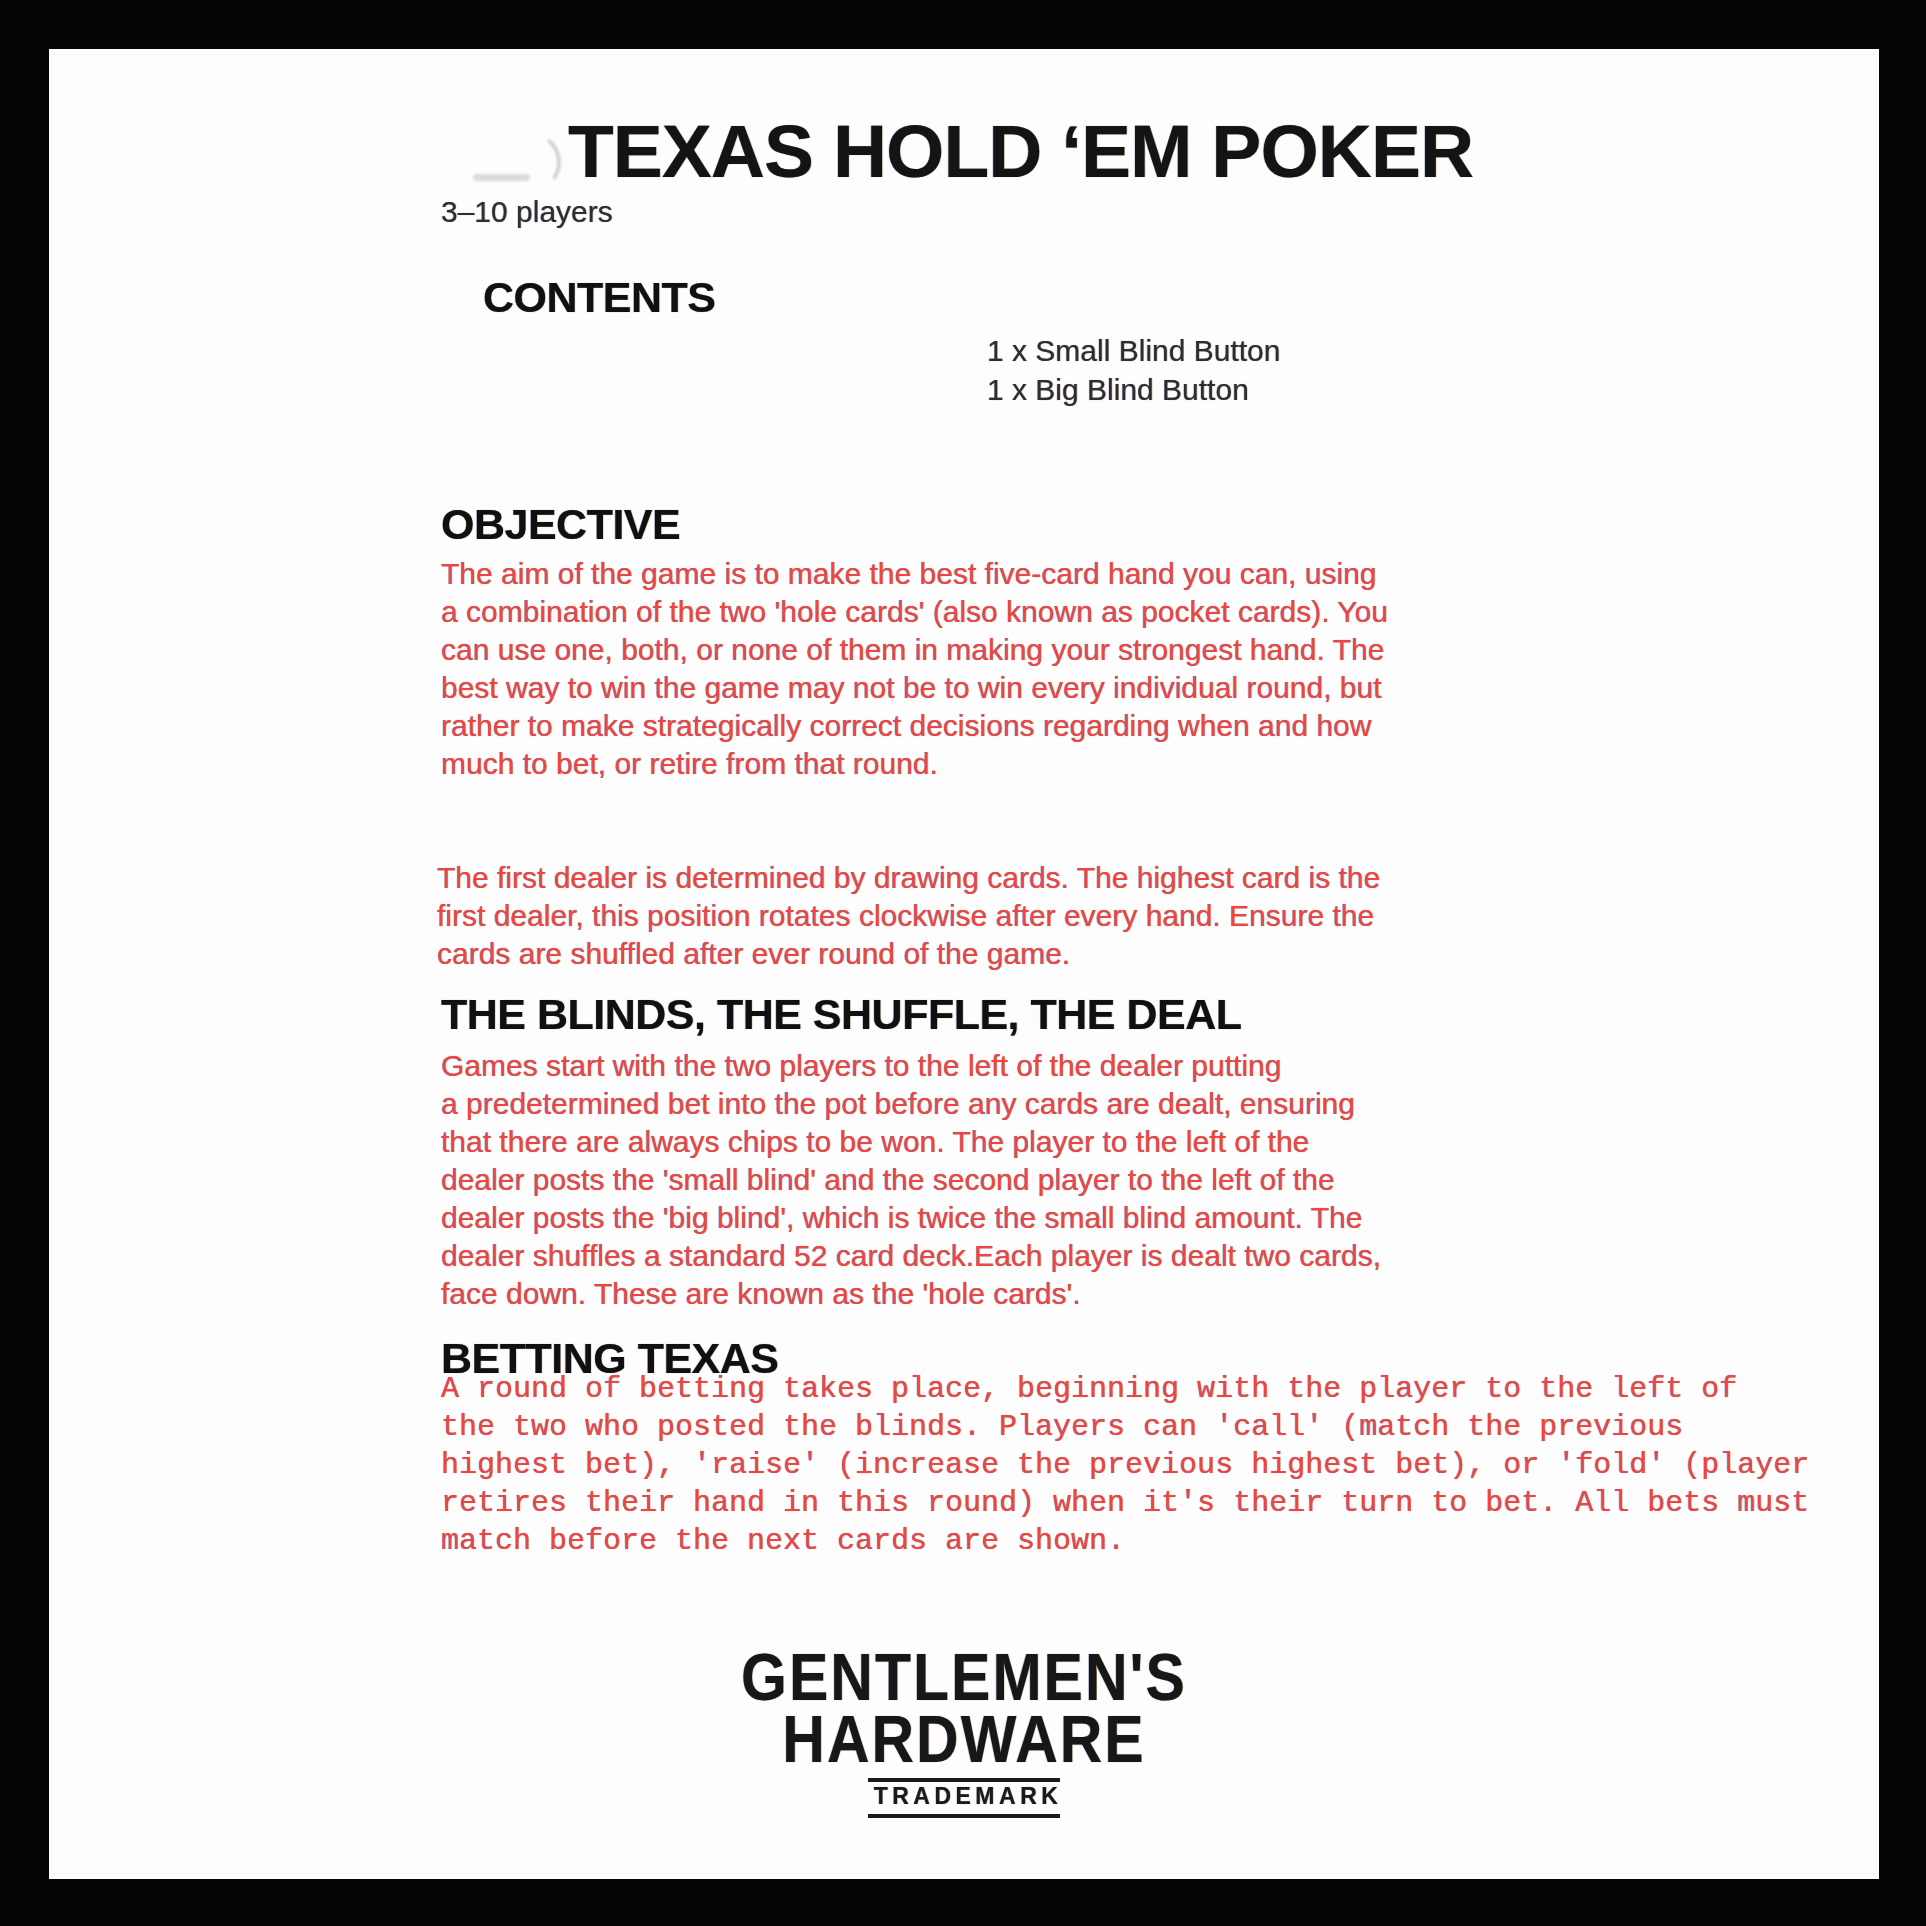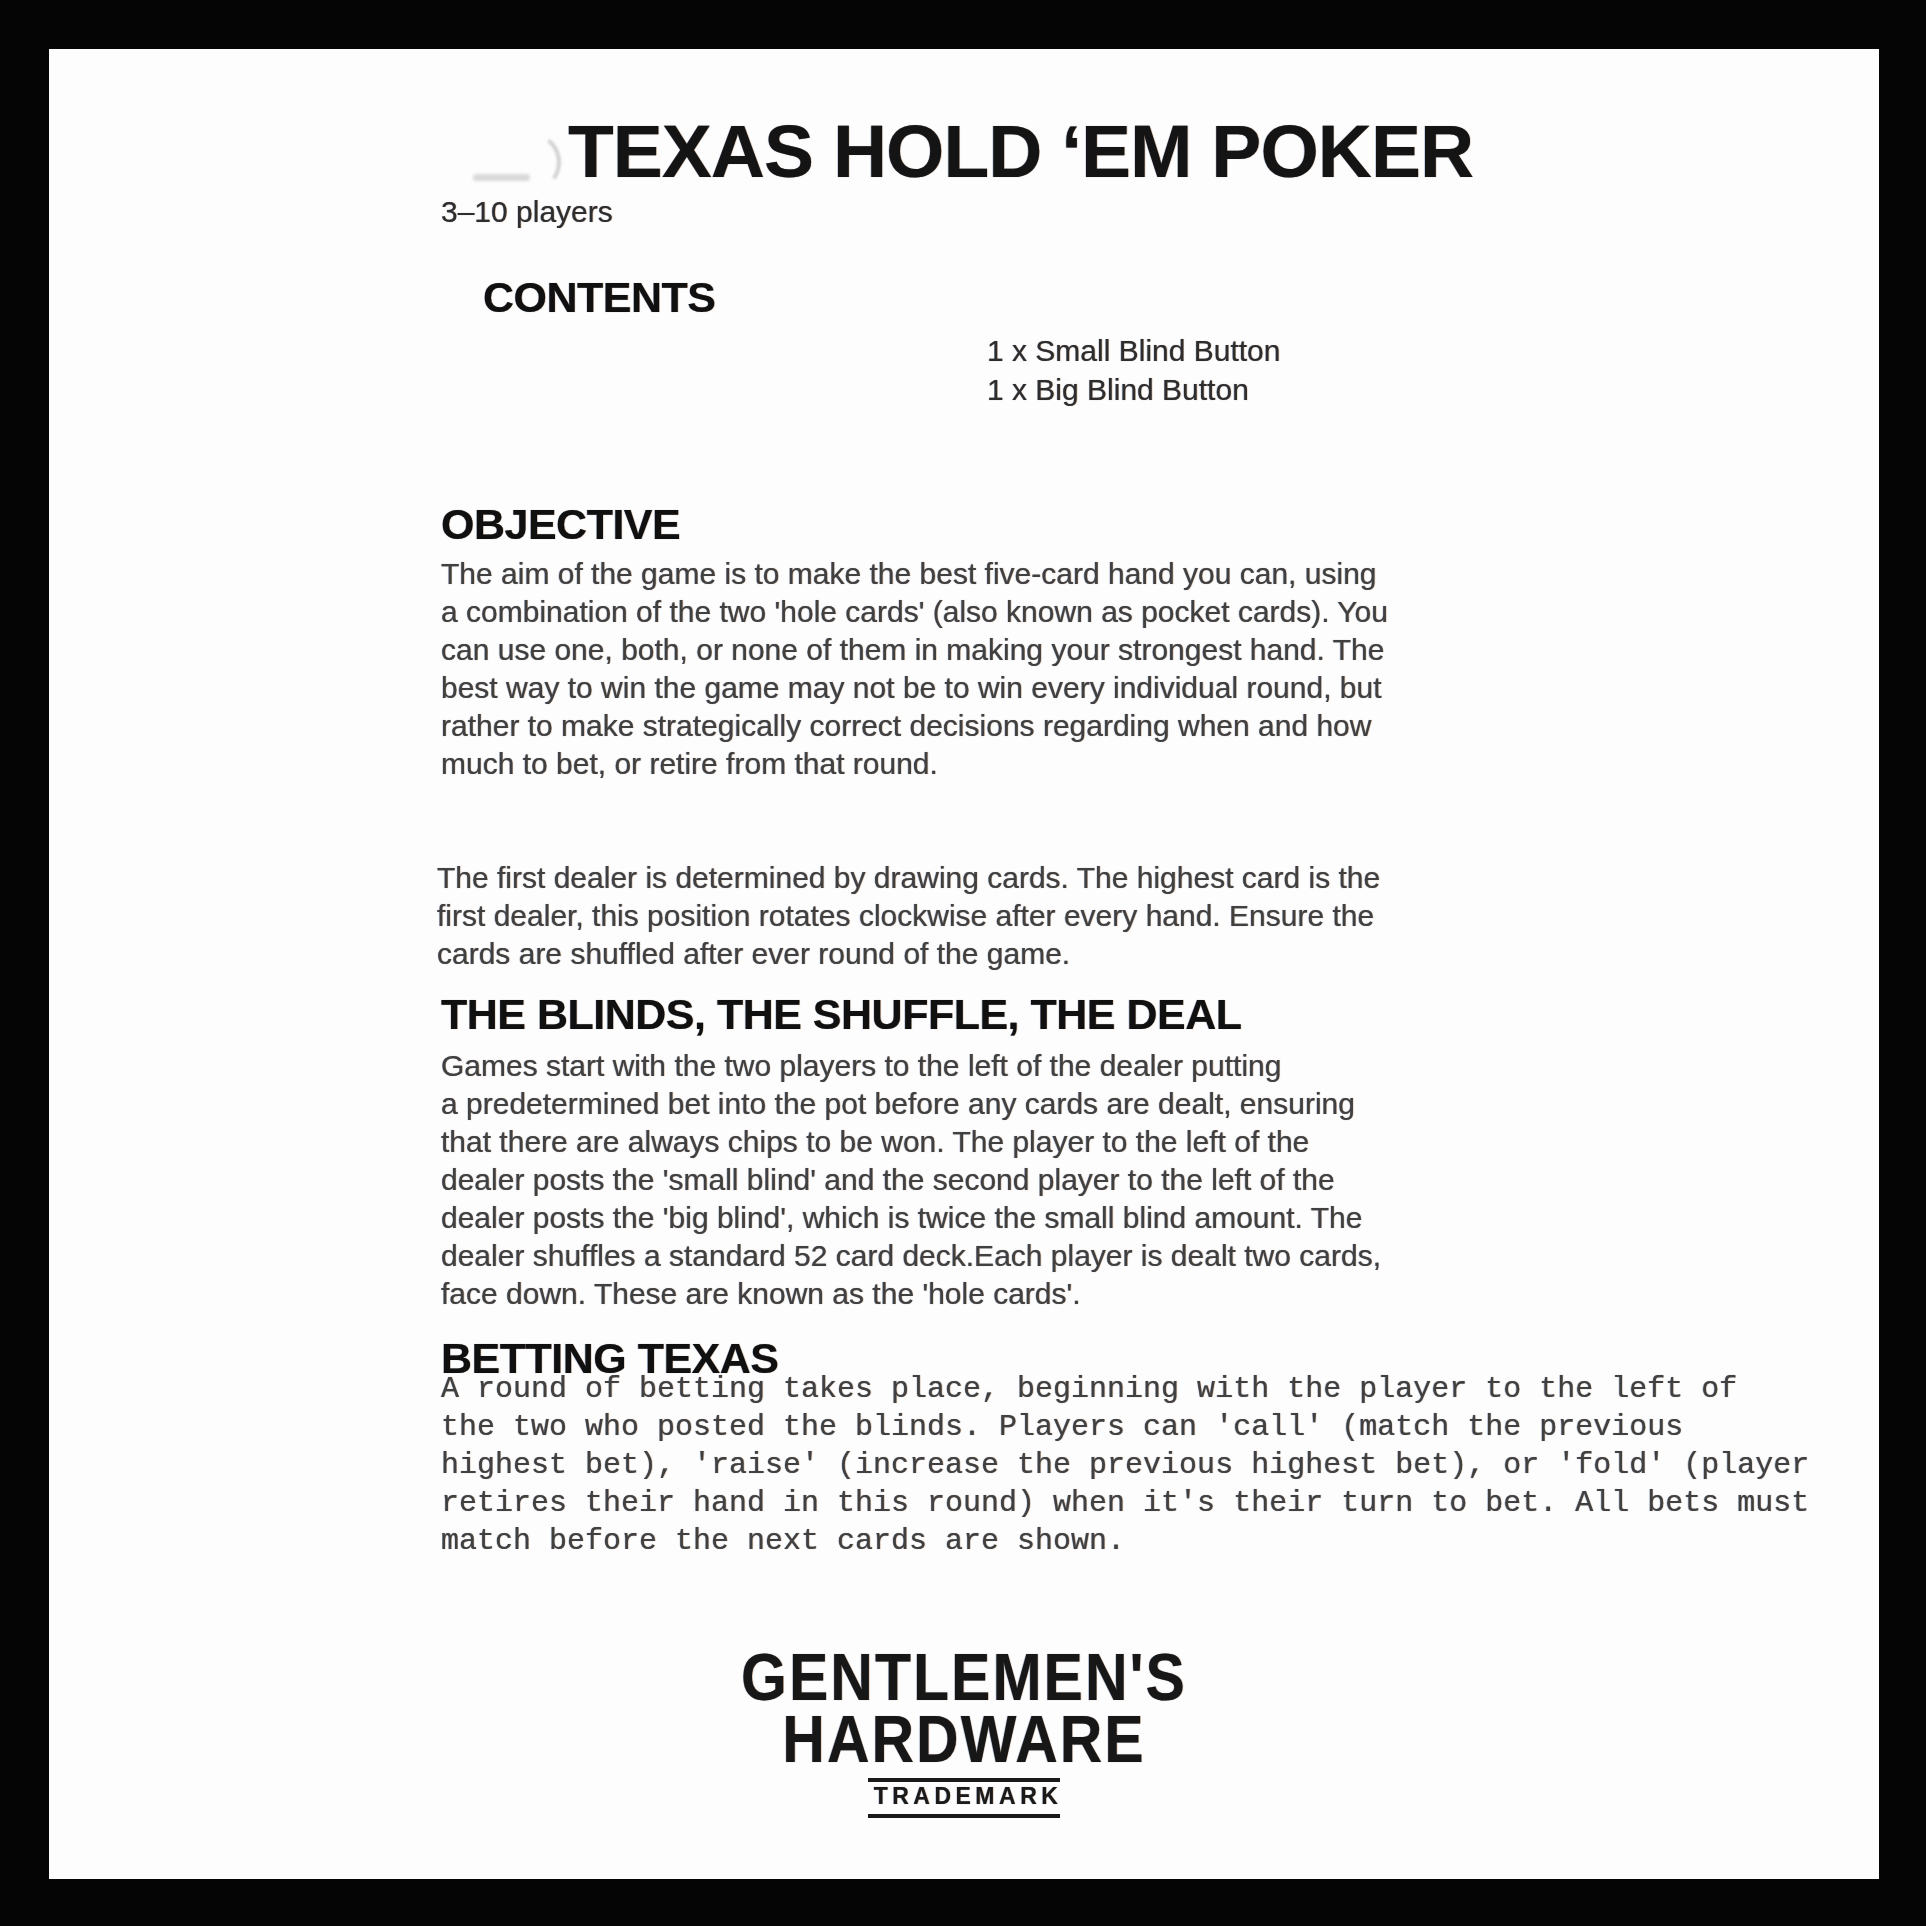--- a/index.html
+++ b/index.html
@@ -32,21 +32,21 @@
   }
   .players{
     left:392px;top:146px;
     font-size:30px;color:#2e2e2e;white-space:nowrap;
   }
   .heading{
     font-size:43px;font-weight:bold;color:#101010;
     letter-spacing:-0.5px;white-space:nowrap;
   }
   .body-text{
-    font-size:30px;line-height:38px;color:#404040;
+    font-size:30px;line-height:38px;color:#ef4444;
     white-space:pre-line;
   }
   .contents-col{
     font-size:30px;line-height:39px;color:#2d2d2d;
     white-space:pre-line;
   }
   
   .remnant-arc{
     left:456px;top:84px;width:48px;height:50px;
     border:4px solid transparent;

